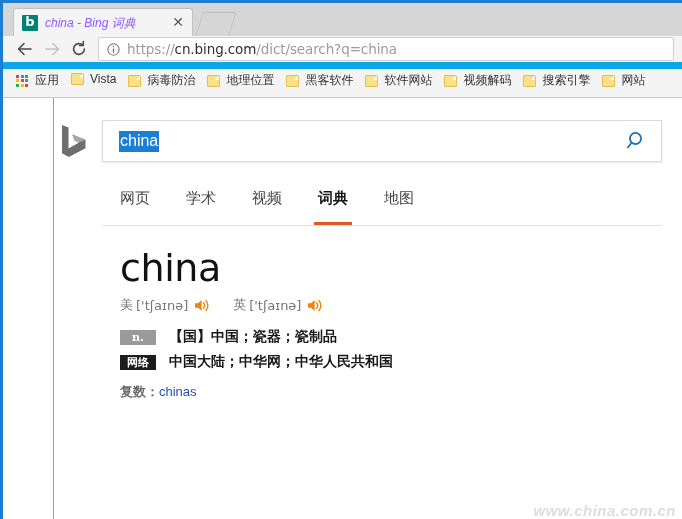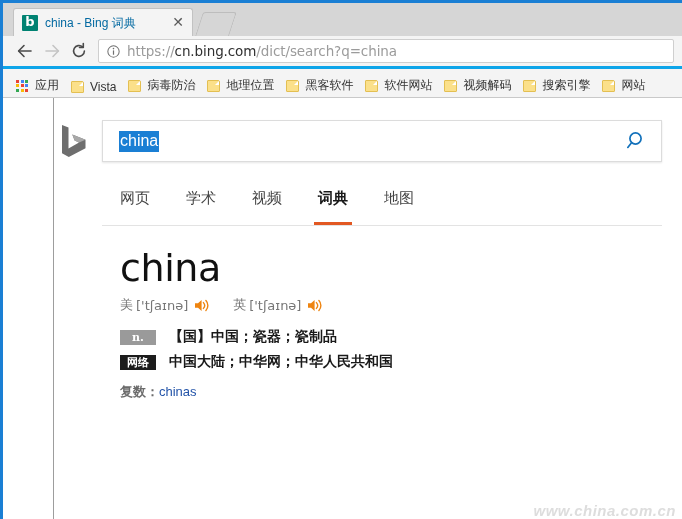--- a/index.html
+++ b/index.html
@@ -65,24 +65,25 @@
     text-align: center;
     color: #ffffff;
     font-size: 13px;
     font-weight: 700;
     font-family: "DejaVu Sans", sans-serif;
     line-height: 18px;
   }
   .tab-title {
     flex: 1 1 auto;
     font-size: 12px;
-    color: #0369a1;
+    color: #8b5cf6;
     white-space: nowrap;
     overflow: hidden;
     line-height: 26px;
+    font-style: italic;
   }
   .tab-close {
     flex: 0 0 auto;
     width: 16px;
     height: 16px;
     font-size: 14px;
     line-height: 15px;
     text-align: center;
     color: #5a5a5a;
     cursor: pointer;
@@ -103,21 +104,21 @@
   }
 
   
   .toolbar {
     height: 33px;
     background: #f4f4f4;
     display: flex;
     align-items: center;
     padding: 0 8px;
     box-sizing: border-box;
-    border-bottom: 3px solid #0ea5e9;
+    border-bottom: 7px solid #0ea5e9;
   }
   .navbtn {
     width: 27px;
     height: 27px;
     display: flex;
     align-items: center;
     justify-content: center;
     cursor: pointer;
     flex: 0 0 auto;
   }
@@ -148,21 +149,21 @@
     letter-spacing: -0.1px;
     font-family: "DejaVu Sans", sans-serif;
   }
   .url .host { color: #303030; }
 
   
   .bookmarks {
     height: 29px;
     background: #f4f4f4;
     display: flex;
-    align-items: flex-end;
+    align-items: flex-start;
     padding-left: 8px;
     box-sizing: border-box;
     border-bottom: 1px solid #c9c9c9;
     overflow: hidden;
     white-space: nowrap;
   }
   .bm {
     display: flex;
     align-items: center;
     flex: 0 0 auto;

